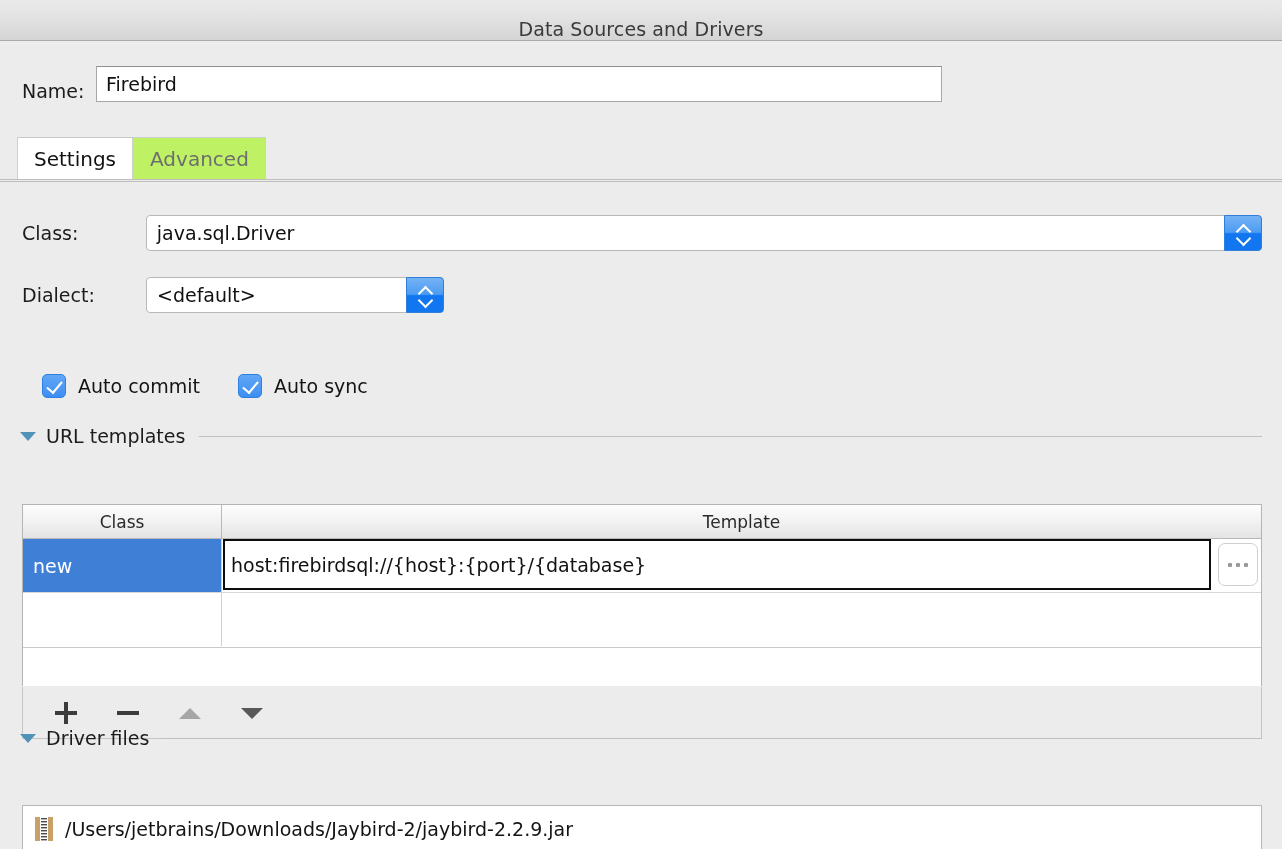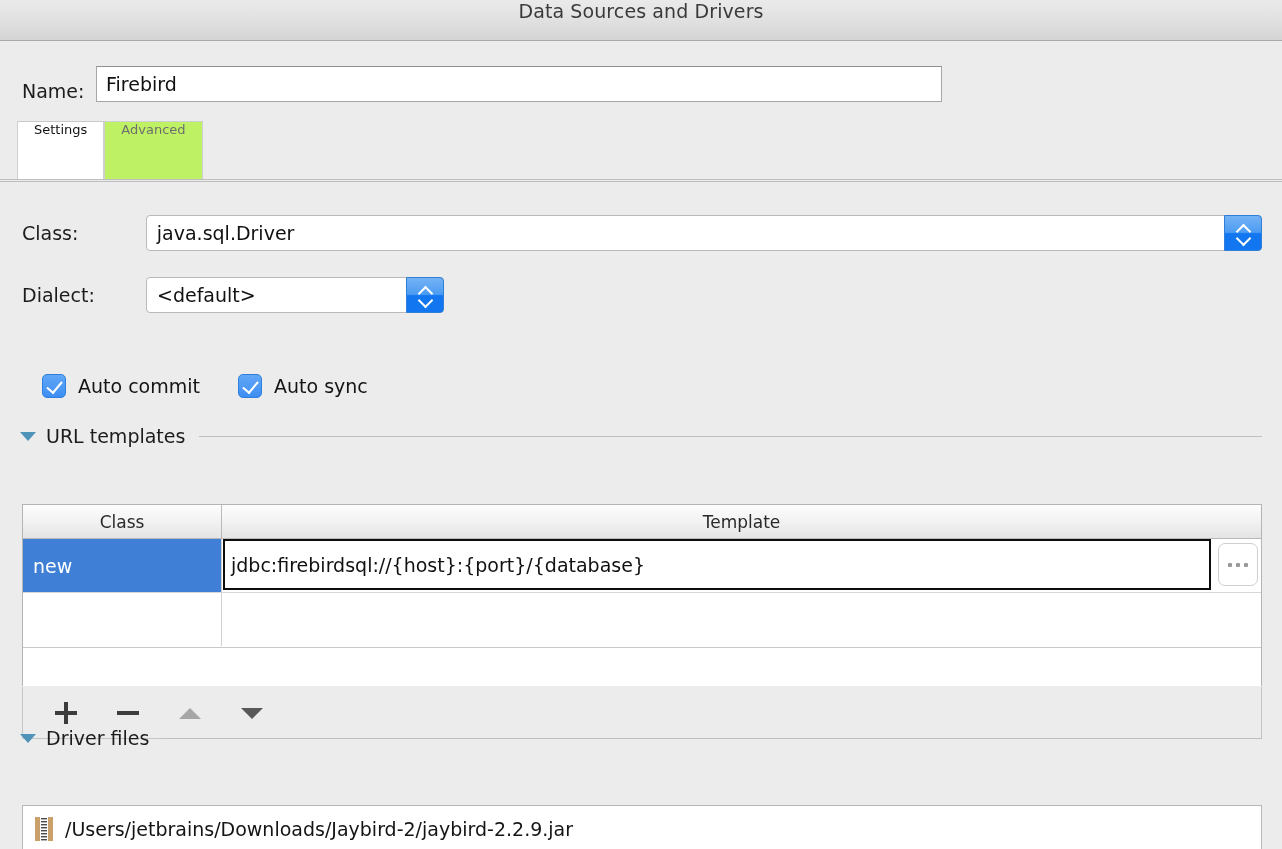--- a/index.html
+++ b/index.html
@@ -19,21 +19,21 @@
   
   .titlebar {
     position: absolute;
     left: 0; top: 0;
     width: 1282px;
     height: 41px;
     background: linear-gradient(to bottom, #eaeaea 0%, #e2e2e2 45%, #d4d4d4 100%);
     border-bottom: 1px solid #a9a9a9;
     box-sizing: border-box;
     display: flex;
-    align-items: flex-start;
+    align-items: flex-end;
     justify-content: center;
   }
   .titlebar .title {
     font-size: 19px;
     color: #3a3a3a;
     letter-spacing: 0.1px;
   }
 
   
   .panel {
@@ -83,25 +83,25 @@
     height: 46px;
   }
   .tabs {
     position: absolute;
     left: 17px; top: 0;
     display: flex;
     align-items: flex-end;
     height: 44px;
   }
   .tab {
-    height: 58px;
+    height: 42px;
     padding: 0 16px;
     display: flex;
-    align-items: flex-start;
-    font-size: 13px;
+    align-items: center;
+    font-size: 20px;
     box-sizing: border-box;
     border: 1px solid transparent;
     border-bottom: none;
   }
   .tab.active {
     background: #ffffff;
     color: #121212;
     border-color: #cfcfcf;
     border-top-color: #c9c9c9;
   }
@@ -490,21 +490,21 @@
 
   <div class="table-wrap">
     <div class="thead">
       <div class="th name">Class</div>
       <div class="th template">Template</div>
     </div>
 
     <div class="trow">
       <div class="td-name selected">new</div>
       <div class="td-template">
-        <div class="cell-editor">jdbc:firebirdsql://{host}:{port}/{database}</div>
+        <div class="cell-editor">host:firebirdsql://{host}:{port}/{database}</div>
         <div class="ellipsis-btn">
           <i></i>
           <i></i>
           <i></i>
         </div>
       </div>
     </div>
 
     <div class="trow second">
       <div class="td-name"></div>

